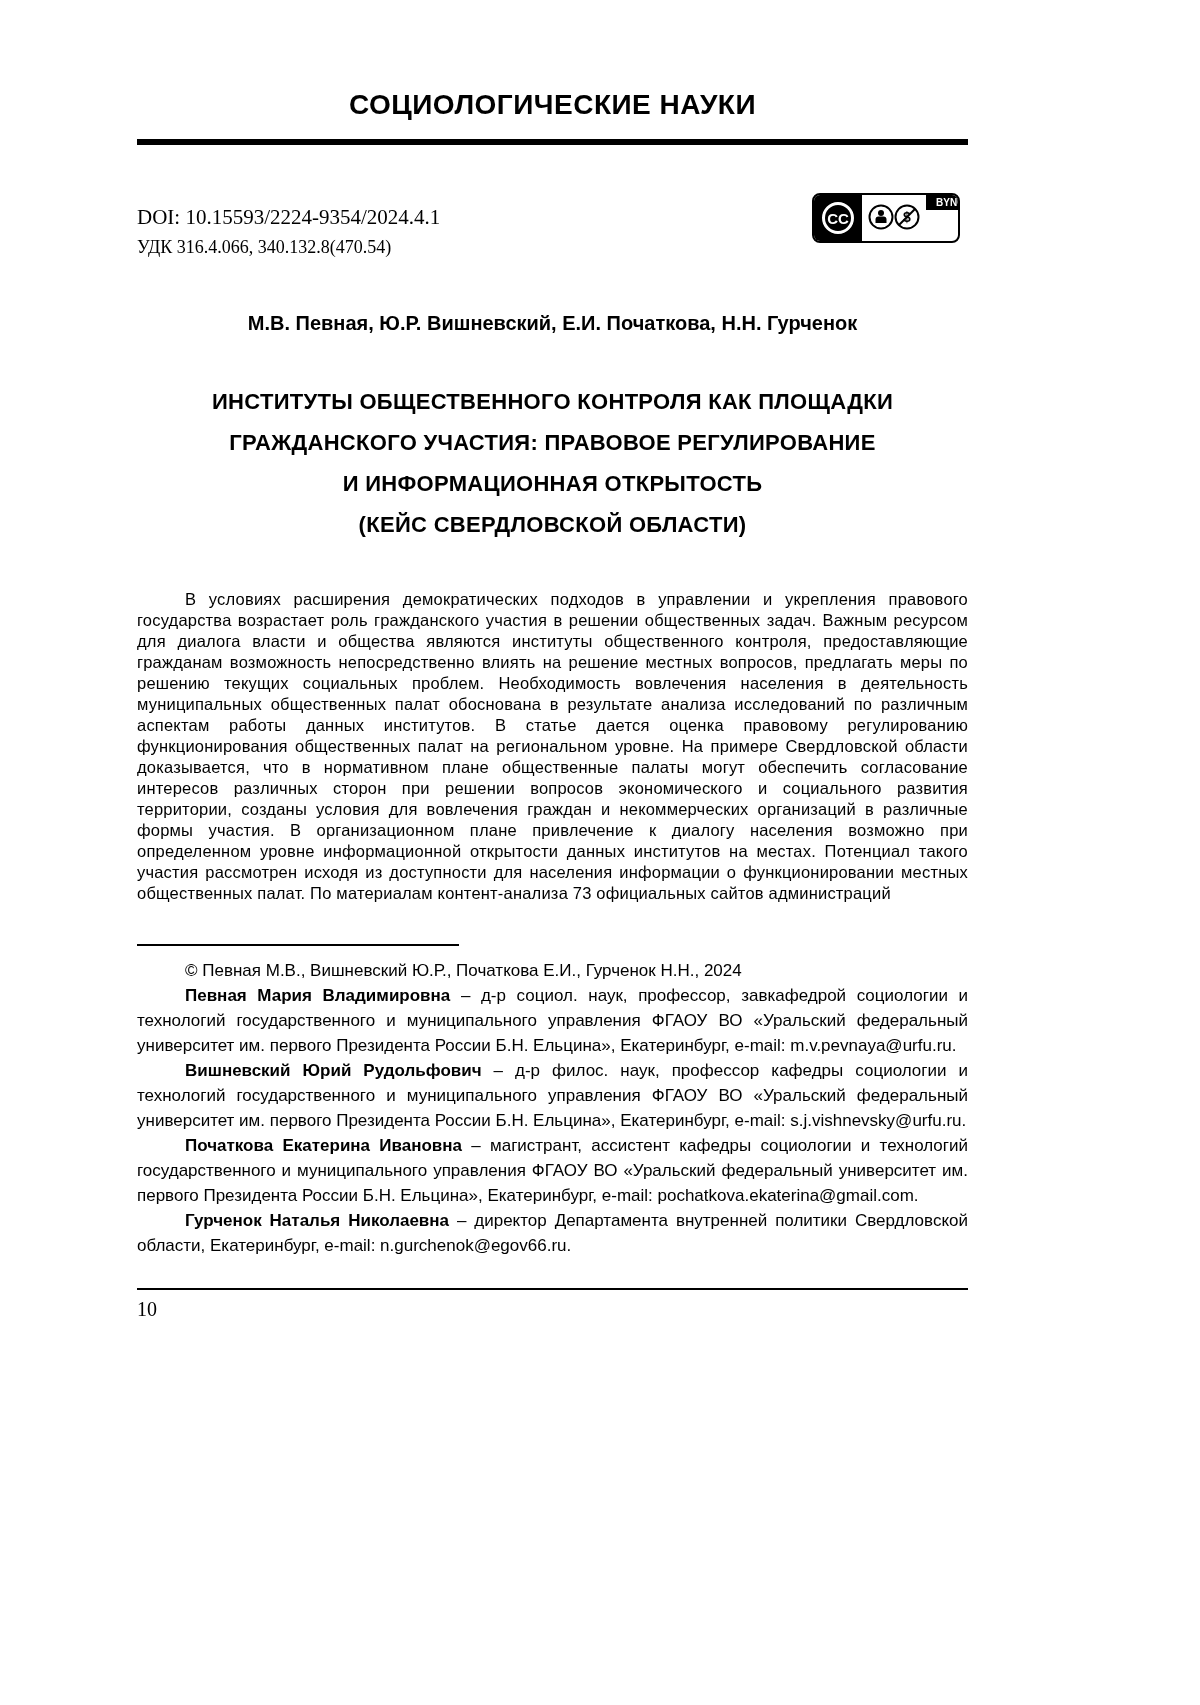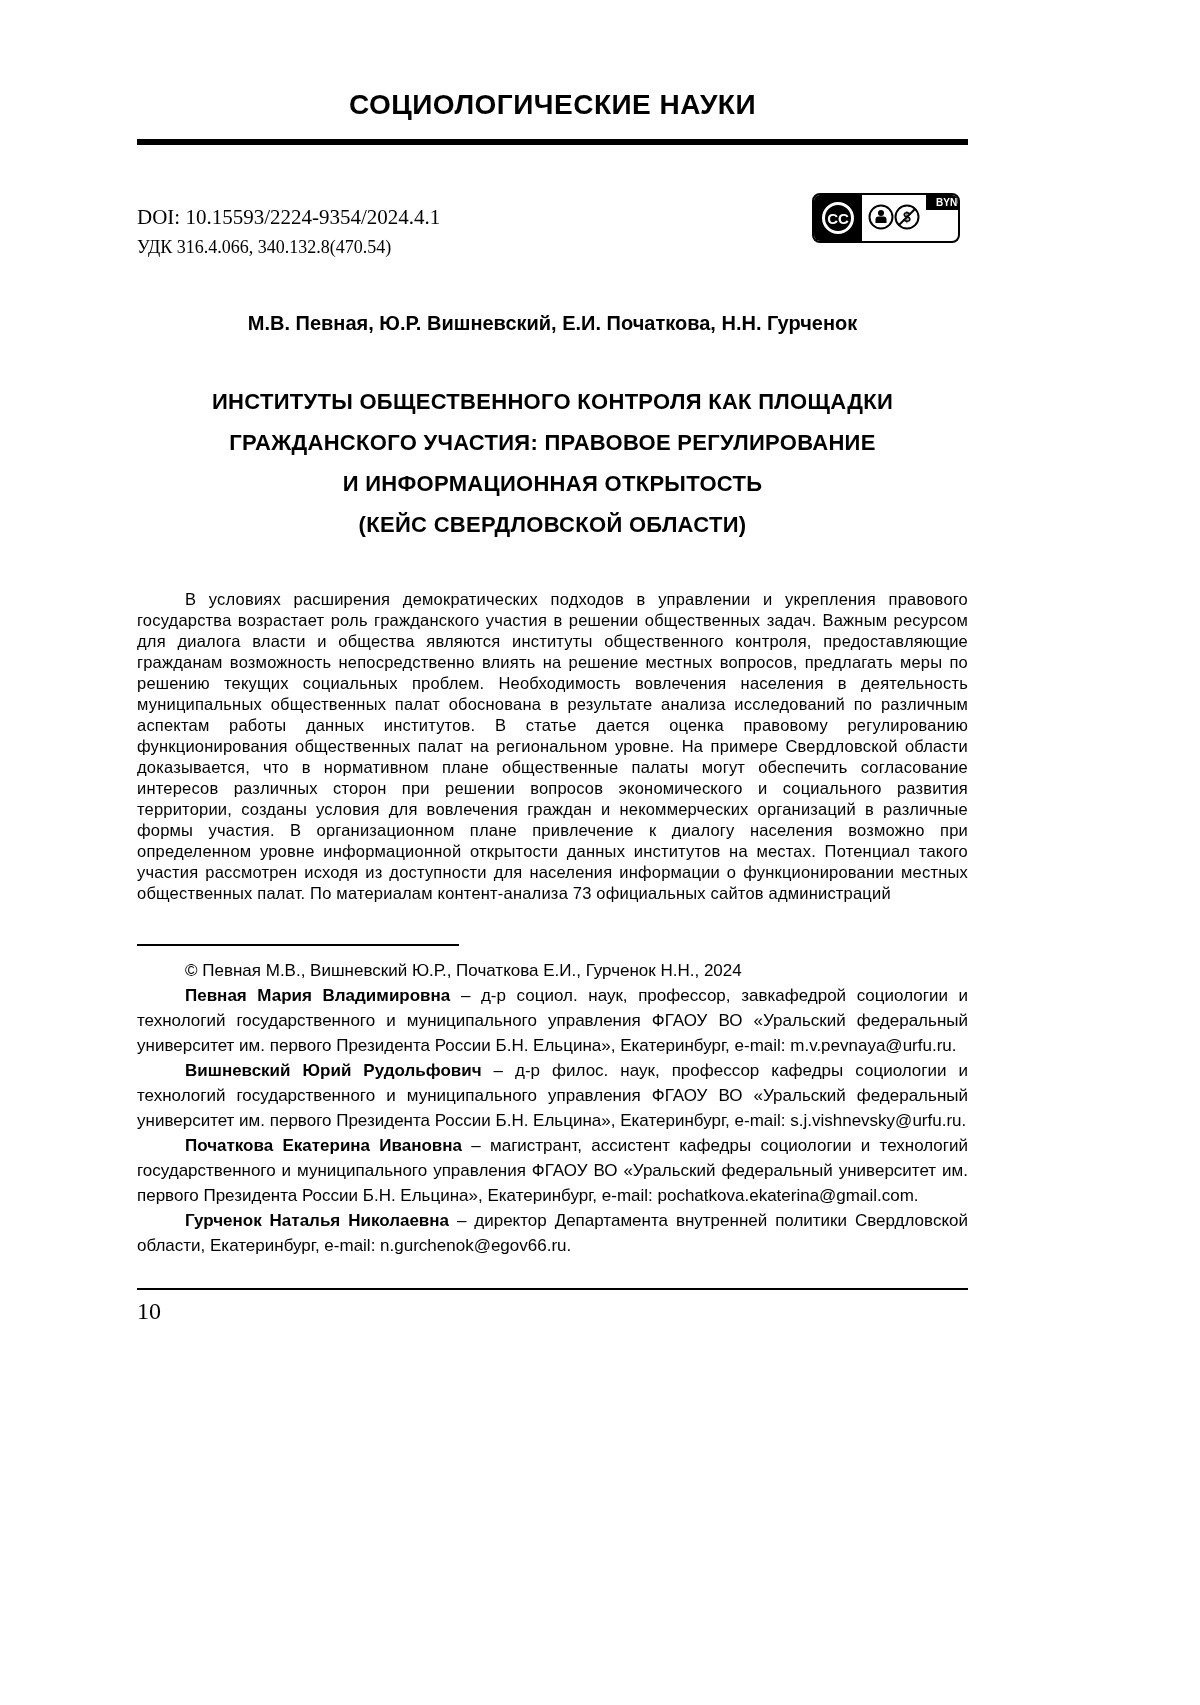--- a/index.html
+++ b/index.html
@@ -146,21 +146,21 @@
   }
   .footer-area {
     margin-top: 30px;
   }
   .footer-rule {
     height: 2px;
     background: #000;
   }
   .page-number {
     margin-top: 8px;
-    font-size: 24px;
+    font-size: 20px;
   }
 </style>
 </head>
 <body>
 
 <div class="page">
 
   <div class="section-header">СОЦИОЛОГИЧЕСКИЕ НАУКИ</div>
   <div class="header-rule"></div>
 

